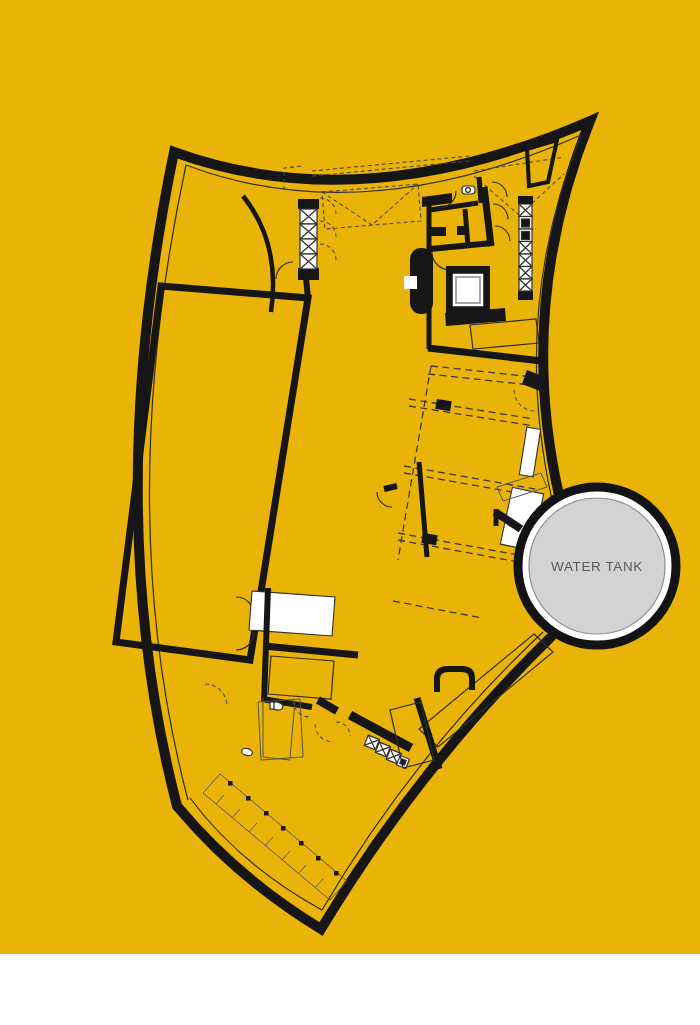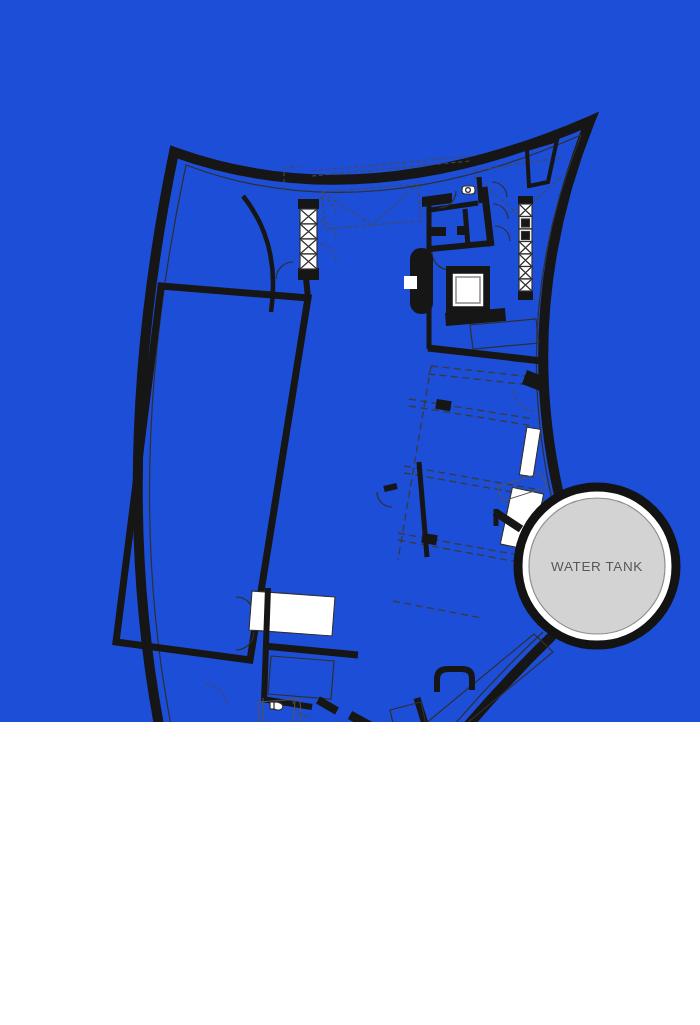--- a/index.html
+++ b/index.html
@@ -1,16 +1,16 @@
 <!DOCTYPE html>
 <html><head>
 <meta charset="utf-8">
 <style>
   html,body{margin:0;padding:0;background:#fff;}
-  .stage{position:relative;width:700px;height:722px;background:#1d4ed8;overflow:hidden;
+  .stage{position:relative;width:700px;height:954px;background:#eab308;overflow:hidden;
          font-family:"Liberation Sans", sans-serif;}
   svg{display:block}
   .wall{stroke:#161616;fill:none;stroke-miterlimit:9;}
   .wallF{fill:#161616;stroke:none;}
   .thin{stroke:#2f2f2f;stroke-width:1.2;fill:none;}
   .thinner{stroke:#555;stroke-width:1;fill:none;}
   .dash{stroke:#3a3a3a;stroke-width:1.3;fill:none;stroke-dasharray:7 4.5;}
   .dasha{stroke:#4a4a4a;stroke-width:1.1;fill:none;stroke-dasharray:4 3;}
   .whitebox{fill:#ffffff;stroke:#2f2f2f;stroke-width:1.1;}
   .tank-label{font-size:13.5px;letter-spacing:.6px;font-family:"Liberation Sans",sans-serif;}

